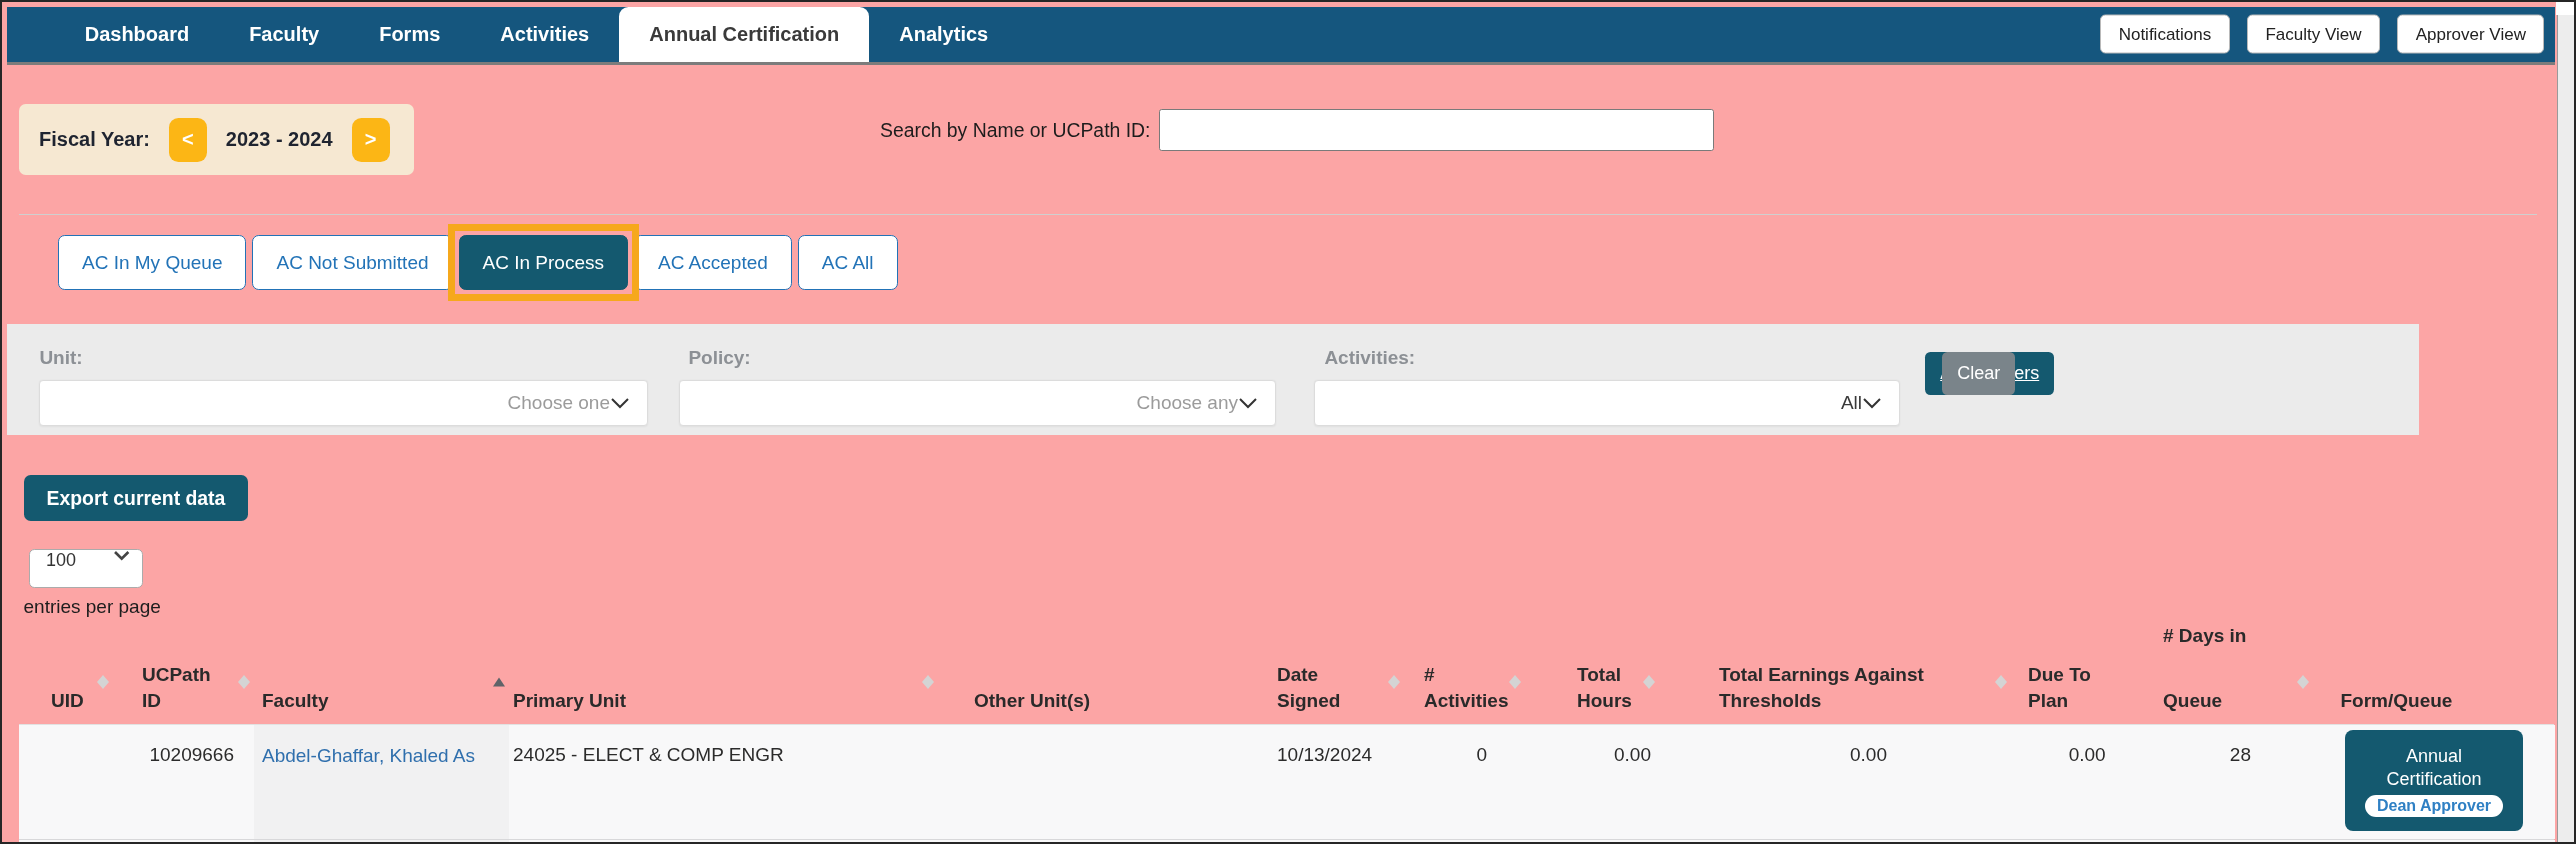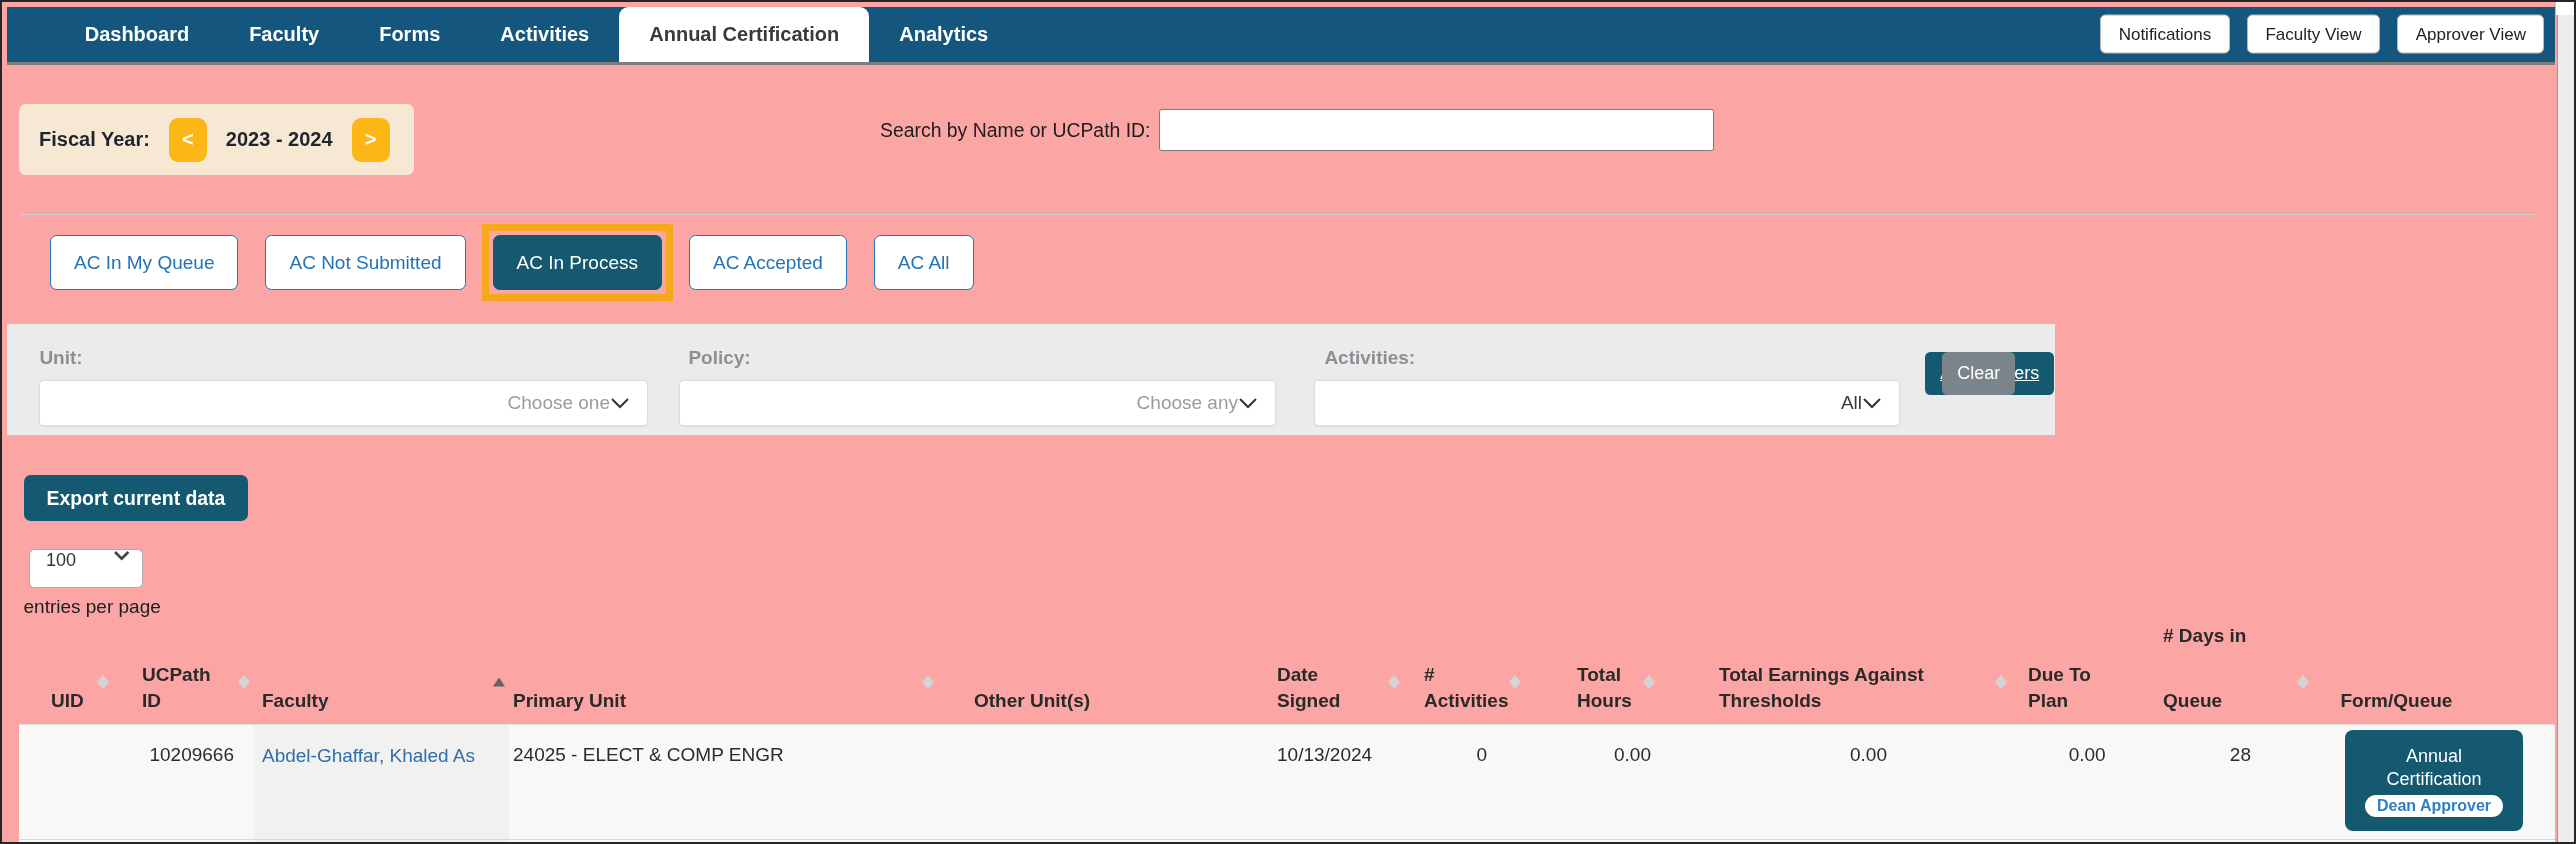--- a/index.html
+++ b/index.html
@@ -44,31 +44,31 @@
   }
   .fiscal-year{font-size:20px;font-weight:bold;color:#1F2430;white-space:nowrap;}
   .search-wrap{position:absolute;left:878px;top:107px;height:42px;display:flex;align-items:center;gap:8px;}
   .search-label{font-size:19.4px;color:#1D1D1D;white-space:nowrap;}
   .search-input{
     width:555px;height:42px;border:1.3px solid #7A7A7A;border-radius:2.7px;font-size:19px;padding:0 12px;
     font-family:inherit;color:#222;background:#fff;
   }
   .divider{position:absolute;left:17px;top:212px;width:2518px;height:1.3px;background:#CFCFCF;}
   
-  .status-tabs{position:absolute;left:48px;top:233px;display:flex;gap:27px;align-items:flex-start;}
+  .status-tabs{position:absolute;left:56px;top:233px;display:flex;gap:6px;align-items:flex-start;}
   .status-tab{
     height:55px;padding:0 23px;background:#fff;border:1.3px solid var(--tab-blue,#2273B7);border-radius:6.7px;
     color:var(--tab-blue,#2273B7);font-size:19px;display:flex;align-items:center;white-space:nowrap;cursor:pointer;
     font-family:inherit;
   }
   .status-tab.active{background:var(--teal,#14596F);border-color:var(--teal,#14596F);color:#fff;}
   .hl-wrap{position:relative;display:flex;}
   .hl-wrap::after{content:"";position:absolute;inset:-10.7px;border:7.4px solid var(--highlight,#F6A81C);pointer-events:none;}
   
-  .filter-panel{position:absolute;left:5.4px;top:322px;width:2048px;height:111px;background:var(--panel-gray,#EBEBEB);}
+  .filter-panel{position:absolute;left:5.4px;top:322px;width:2412px;height:111px;background:var(--panel-gray,#EBEBEB);}
   .f-label{position:absolute;font-size:19px;font-weight:bold;color:#8C9095;white-space:nowrap;}
   .f-select{
     position:absolute;height:46px;background:#fff;border:0.7px solid #DCDCDC;border-radius:4px;
     display:flex;align-items:center;justify-content:flex-end;padding:0 17.4px;cursor:pointer;
     box-shadow:0 0.7px 2px rgba(0,0,0,.05);
   }
   .f-select .val{font-size:19px;color:#9B9B9B;white-space:nowrap;}
   .f-select .val.dark{color:#3A3A3A;}
   .panel-btn{
     position:absolute;height:43px;border:none;border-radius:5.4px;color:#fff;font-size:18px;

